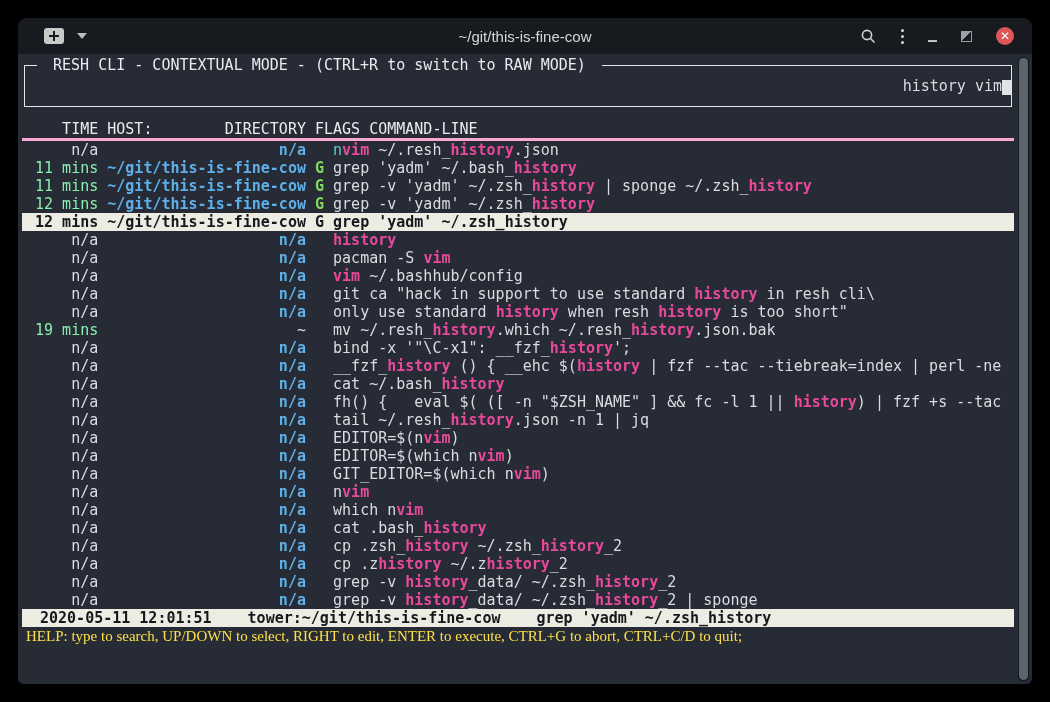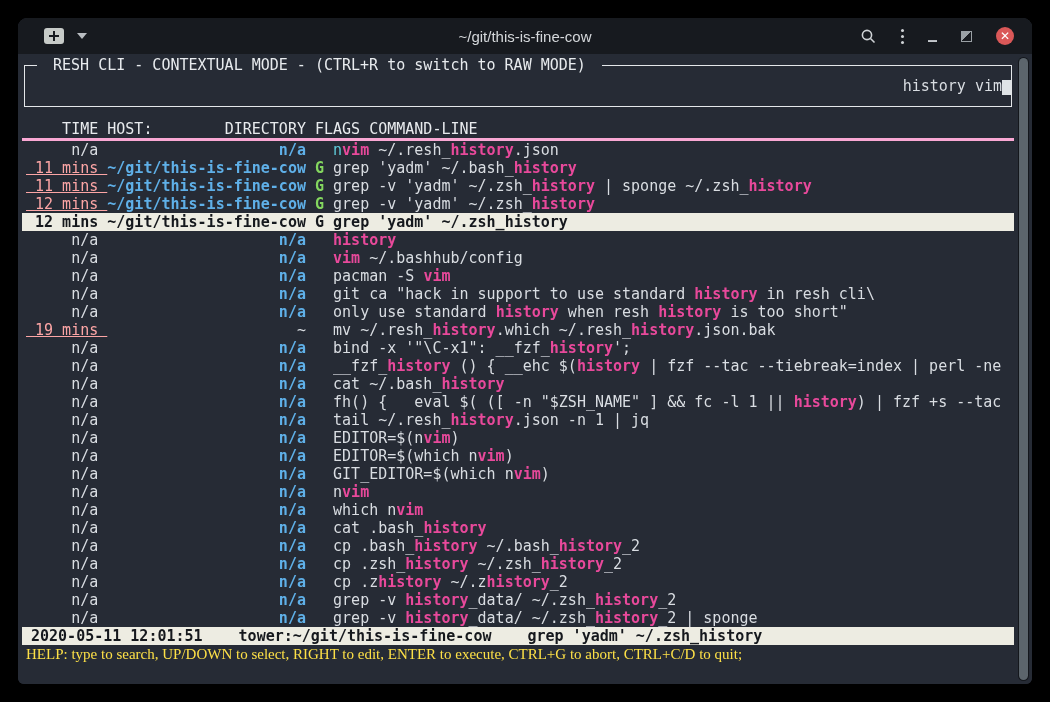--- a/index.html
+++ b/index.html
@@ -35,28 +35,28 @@
              border-radius:5px;}
   .content{position:absolute;left:4px;right:18px;top:4px;color:#d9dde2;
            font:15px/18px "DejaVu Sans Mono",monospace;}
   .resh-box{position:relative;border:1px solid #e4e7ea;height:40px;margin:7px 2px 13px 2px;text-align:right;}
   .box-title{position:absolute;top:-10px;left:12px;background:#262b35;padding:0 7px;
              white-space:pre;color:#e8ebee;}
   .query-line{margin:11px 0 0 5px;white-space:pre;}
   .cursor{display:inline-block;width:9px;height:15px;background:#dfe3e6;vertical-align:text-bottom;}
   .line{white-space:pre;height:18px;overflow:hidden;padding-left:4px;}
   .hdr{color:#e8ebee;border-bottom:3px solid #f9a8d4;}
-  .s-tm{color:#fca5a5;text-decoration:underline;}
+  .s-tm{color:#86efac;}
   .s-dir{color:#5fb0e8;font-weight:bold;}
   .s-flg{color:#84d75f;font-weight:bold;}
   .c-m{color:#e8499b;font-weight:bold;}
   .c-n{color:#5ec9d8;}
   .sel{background:#edece2;color:#15181d;font-weight:bold;}
   .status{background:#edece2;color:#15181d;font-weight:bold;white-space:pre;height:18px;
-          padding-left:9px;}
+          padding-left:18px;}
   .status span{margin-right:36px;}
   .status span:last-child{margin-right:0;}
   .help{white-space:pre;height:18px;padding-left:4px;color:#fde047;font-family:Liberation Serif, serif;}
 </style>
 </head>
 <body>
 
 <div class="screen">
   <div class="window">
 
@@ -91,37 +91,36 @@
 
         <div class="line hdr">    TIME HOST:        DIRECTORY FLAGS COMMAND-LINE</div>
 
         <div>
             <div class="line"><span>     n/a </span><span class="s-dir">                   n/a </span><span class="s-flg">  </span><span class="c-n">n</span><span class="c-m">vim</span><span> ~/.resh_</span><span class="c-m">history</span><span>.json</span></div>
             <div class="line"><span class="s-tm"> 11 mins </span><span class="s-dir">~/git/this-is-fine-cow </span><span class="s-flg">G </span><span>grep 'yadm' ~/.bash_</span><span class="c-m">history</span></div>
             <div class="line"><span class="s-tm"> 11 mins </span><span class="s-dir">~/git/this-is-fine-cow </span><span class="s-flg">G </span><span>grep -v 'yadm' ~/.zsh_</span><span class="c-m">history</span><span> | sponge ~/.zsh_</span><span class="c-m">history</span></div>
             <div class="line"><span class="s-tm"> 12 mins </span><span class="s-dir">~/git/this-is-fine-cow </span><span class="s-flg">G </span><span>grep -v 'yadm' ~/.zsh_</span><span class="c-m">history</span></div>
             <div class="line sel"> 12 mins ~/git/this-is-fine-cow G grep 'yadm' ~/.zsh_history</div>
             <div class="line"><span>     n/a </span><span class="s-dir">                   n/a </span><span class="s-flg">  </span><span class="c-m">history</span></div>
+            <div class="line"><span>     n/a </span><span class="s-dir">                   n/a </span><span class="s-flg">  </span><span>pacman -S </span><span class="c-m">vim</span></div>
             <div class="line"><span>     n/a </span><span class="s-dir">                   n/a </span><span class="s-flg">  </span><span class="c-m">vim</span><span> ~/.bashhub/config</span></div>
-            <div class="line"><span>     n/a </span><span class="s-dir">                   n/a </span><span class="s-flg">  </span><span>pacman -S </span><span class="c-m">vim</span></div>
             <div class="line"><span>     n/a </span><span class="s-dir">                   n/a </span><span class="s-flg">  </span><span>git ca "hack in support to use standard </span><span class="c-m">history</span><span> in resh cli\</span></div>
             <div class="line"><span>     n/a </span><span class="s-dir">                   n/a </span><span class="s-flg">  </span><span>only use standard </span><span class="c-m">history</span><span> when resh </span><span class="c-m">history</span><span> is too short"</span></div>
             <div class="line"><span class="s-tm"> 19 mins </span><span>                     ~ </span><span class="s-flg">  </span><span>mv ~/.resh_</span><span class="c-m">history</span><span>.which ~/.resh_</span><span class="c-m">history</span><span>.json.bak</span></div>
             <div class="line"><span>     n/a </span><span class="s-dir">                   n/a </span><span class="s-flg">  </span><span>bind -x '"\C-x1": __fzf_</span><span class="c-m">history</span><span>';</span></div>
             <div class="line"><span>     n/a </span><span class="s-dir">                   n/a </span><span class="s-flg">  </span><span>__fzf_</span><span class="c-m">history</span><span> () { __ehc $(</span><span class="c-m">history</span><span> | fzf --tac --tiebreak=index | perl -ne</span></div>
             <div class="line"><span>     n/a </span><span class="s-dir">                   n/a </span><span class="s-flg">  </span><span>cat ~/.bash_</span><span class="c-m">history</span></div>
             <div class="line"><span>     n/a </span><span class="s-dir">                   n/a </span><span class="s-flg">  </span><span>fh() {   eval $( ([ -n "$ZSH_NAME" ] &amp;&amp; fc -l 1 || </span><span class="c-m">history</span><span>) | fzf +s --tac</span></div>
             <div class="line"><span>     n/a </span><span class="s-dir">                   n/a </span><span class="s-flg">  </span><span>tail ~/.resh_</span><span class="c-m">history</span><span>.json -n 1 | jq</span></div>
             <div class="line"><span>     n/a </span><span class="s-dir">                   n/a </span><span class="s-flg">  </span><span>EDITOR=$(n</span><span class="c-m">vim</span><span>)</span></div>
             <div class="line"><span>     n/a </span><span class="s-dir">                   n/a </span><span class="s-flg">  </span><span>EDITOR=$(which n</span><span class="c-m">vim</span><span>)</span></div>
             <div class="line"><span>     n/a </span><span class="s-dir">                   n/a </span><span class="s-flg">  </span><span>GIT_EDITOR=$(which n</span><span class="c-m">vim</span><span>)</span></div>
             <div class="line"><span>     n/a </span><span class="s-dir">                   n/a </span><span class="s-flg">  </span><span>n</span><span class="c-m">vim</span></div>
             <div class="line"><span>     n/a </span><span class="s-dir">                   n/a </span><span class="s-flg">  </span><span>which n</span><span class="c-m">vim</span></div>
             <div class="line"><span>     n/a </span><span class="s-dir">                   n/a </span><span class="s-flg">  </span><span>cat .bash_</span><span class="c-m">history</span></div>
-            <div class="line"><span>     n/a </span><span class="s-dir">                   n/a </span><span class="s-flg">  </span><span>cp .bash_</span><span class="c-m">history</span><span> ~/.bash_</span><span class="c-m">history</span><span>_2</span></div>
             <div class="line"><span>     n/a </span><span class="s-dir">                   n/a </span><span class="s-flg">  </span><span>cp .zsh_</span><span class="c-m">history</span><span> ~/.zsh_</span><span class="c-m">history</span><span>_2</span></div>
             <div class="line"><span>     n/a </span><span class="s-dir">                   n/a </span><span class="s-flg">  </span><span>cp .z</span><span class="c-m">history</span><span> ~/.z</span><span class="c-m">history</span><span>_2</span></div>
             <div class="line"><span>     n/a </span><span class="s-dir">                   n/a </span><span class="s-flg">  </span><span>grep -v </span><span class="c-m">history</span><span>_data/ ~/.zsh_</span><span class="c-m">history</span><span>_2</span></div>
             <div class="line"><span>     n/a </span><span class="s-dir">                   n/a </span><span class="s-flg">  </span><span>grep -v </span><span class="c-m">history</span><span>_data/ ~/.zsh_</span><span class="c-m">history</span><span>_2 | sponge</span></div>
           </div>
 
         <div class="status"><span>2020-05-11 12:01:51</span><span>tower:~/git/this-is-fine-cow</span><span>grep 'yadm' ~/.zsh_history</span></div>
 
         <div class="help">HELP: type to search, UP/DOWN to select, RIGHT to edit, ENTER to execute, CTRL+G to abort, CTRL+C/D to quit;</div>
       </div>

